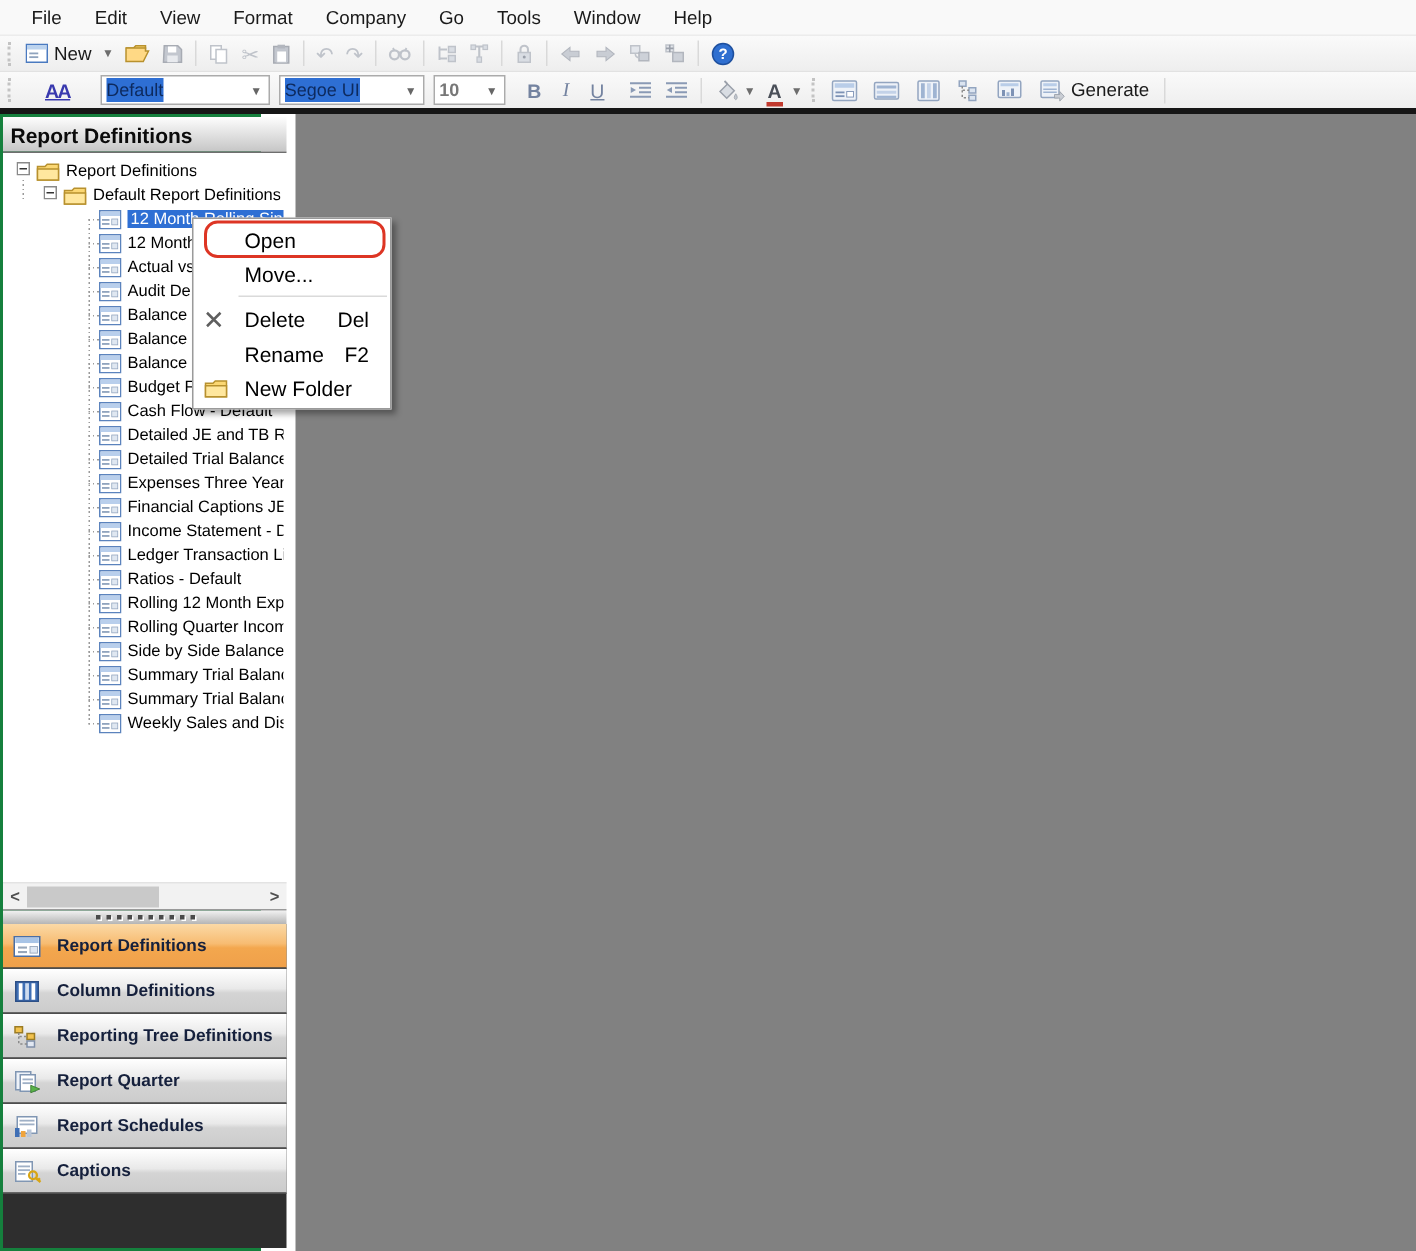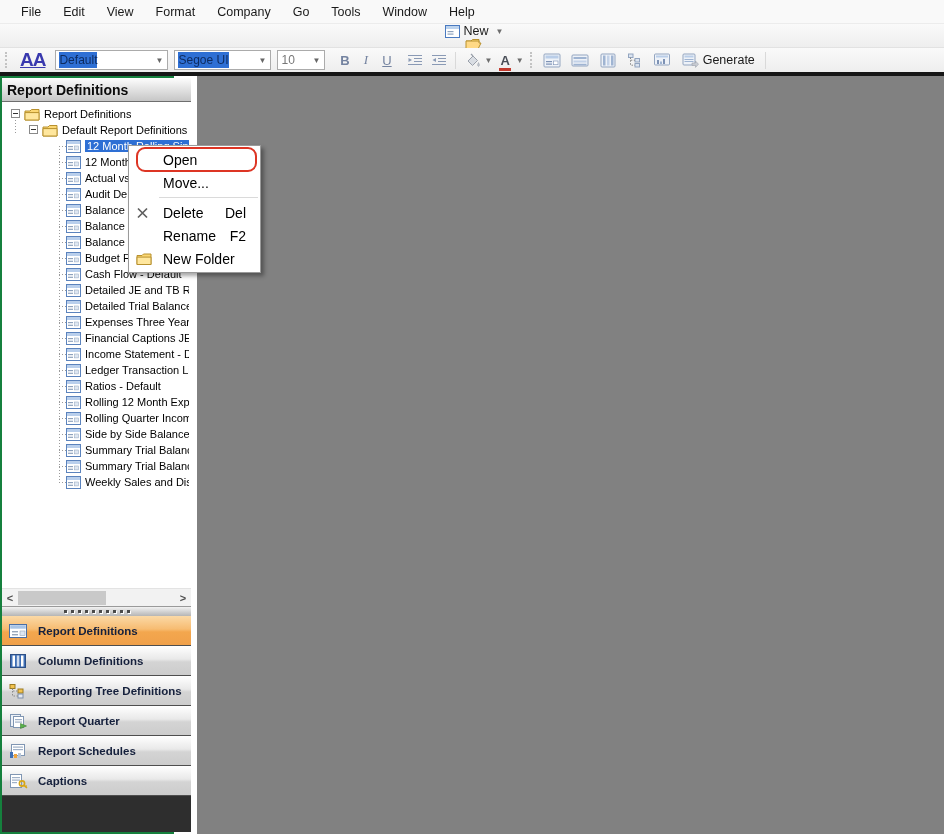--- a/index.html
+++ b/index.html
@@ -14,21 +14,21 @@
     position:absolute; top:0; left:0; right:0; height:24px;
     background:#f9f9f9; display:flex; padding-left:10px;
     font-size:12.5px; color:#1a1a1a; border-bottom:1px solid #ececec;
   }
   .menu-item { padding:0 11px; height:100%; display:flex; align-items:center; cursor:default; }
   #toolbar1, #toolbar2 {
     position:absolute; left:0; right:0; height:24px;
     background:linear-gradient(#fafafa,#eeeeee);
     display:flex; align-items:center; padding-left:3px;
   }
-  #toolbar1 { top:24px; border-bottom:1px solid #e2e2e2;flex-direction:column; }
+  #toolbar1 { top:24px; border-bottom:1px solid #e2e2e2; }
   #toolbar2 { top:48px; }
   .gripper { width:4px; height:16px; border-left:2px dotted #c3c3c3; margin:0 4px 0 2px; }
   .tsep { width:1px; height:17px; background:#d9d9d9; margin:0 4px; }
   .tbtn { height:20px; display:flex; align-items:center; padding:0 3px; margin:0 1px; color:#bfc3ca; }
   .tbtn.glyph { font-size:14px; line-height:20px; }
   .tbtn svg { display:block; }
   #new-button { padding:0 2px 0 3px; color:#1a1a1a; font-size:12.5px; gap:4px; }
   .dd-arrow { font-size:8px; color:#6d6d6d; margin-left:3px; }
   .combo {
     height:20px; background:#fff; border:1px solid #ababab; display:flex;
@@ -37,21 +37,21 @@
   .combo .val { padding:1px 0; white-space:nowrap; }
   .combo .val.hl { background:#2e6fd4; color:#0d2a5e; }
   .combo .carrow { margin-left:auto; font-size:8px; color:#666; padding:0 4px; }
   .fmt-btn { width:19px; height:20px; display:flex; align-items:center; justify-content:center;
     color:#7483a0; font-size:13px; margin:0 1px; }
   .fmt-btn.b { font-weight:bold; }
   .fmt-btn.i { font-style:italic; font-family:"Liberation Serif", serif; }
   .fmt-btn.u { text-decoration:underline; }
   .fc-a { position:relative; color:#4a4f58; font-weight:bold; font-size:13px; line-height:13px; }
   .fc-a .bar { position:absolute; left:-1px; right:-1px; bottom:-4px; height:3px; background:#c23a2e; }
-  .aa-icon { font-weight:bold; color:#3939ae; font-size:19px; text-decoration:underline; letter-spacing:-1px; margin:0 3px; }
+  .aa-icon { font-weight:bold; color:#3939ae; font-size:13px; text-decoration:underline; letter-spacing:-1px; margin:0 13px; }
   #generate-btn { color:#1a1a1a; font-size:12.5px; gap:4px; padding:0 5px; }
   .viewicon { margin:0 2px; }
   
   #top-band { position:absolute; top:72px; left:0; right:0; height:4px; background:#161616; }
   #workspace { position:absolute; top:76px; left:197px; right:0; bottom:0; background:#818181; }
   
   #left-panel { position:absolute; top:76px; left:0; width:174px; bottom:0; background:#15803d; }
   #panel-header {
     position:absolute; top:2px; left:2px; width:189px; height:24px;
     background:linear-gradient(#fdfdfd,#c6c6c6); border-bottom:1px solid #6e6e6e;
@@ -272,21 +272,21 @@
     <span class="aa-icon">AA</span>
   </span>
   <span class="combo" style="width:113px;">
     <span class="val hl">Default</span>
     <span class="carrow">▼</span>
   </span>
   <span class="combo" style="width:97px;">
     <span class="val hl">Segoe UI</span>
     <span class="carrow">▼</span>
   </span>
-  <span class="combo" style="width:48px; color:#777;">
+  <span class="combo" style="width:48px; color:#777;font-weight:bold;">
     <span class="val">10</span>
     <span class="carrow">▼</span>
   </span>
   <span style="width:6px;"></span>
   <span class="fmt-btn b">B</span>
   <span class="fmt-btn i">I</span>
   <span class="fmt-btn u">U</span>
   <span style="width:6px;"></span>
   <span class="tbtn">
     <span>

